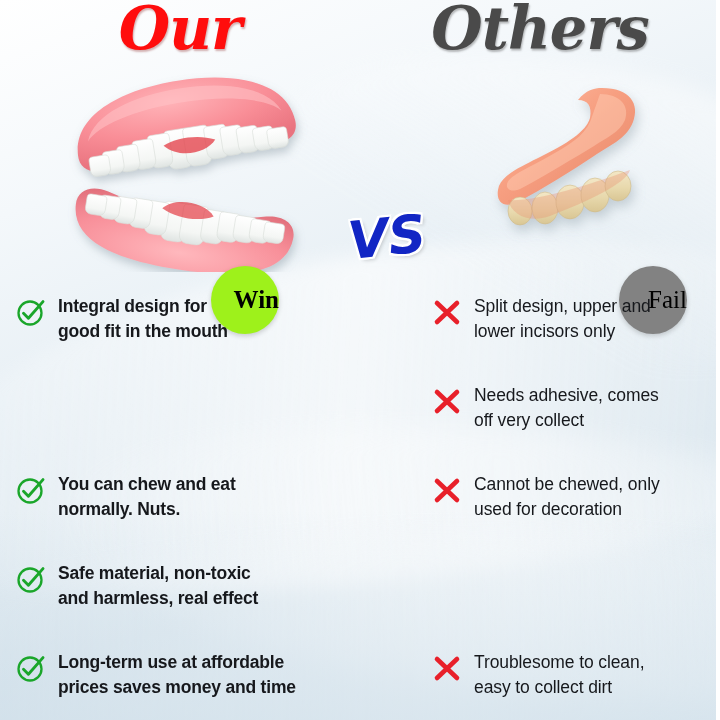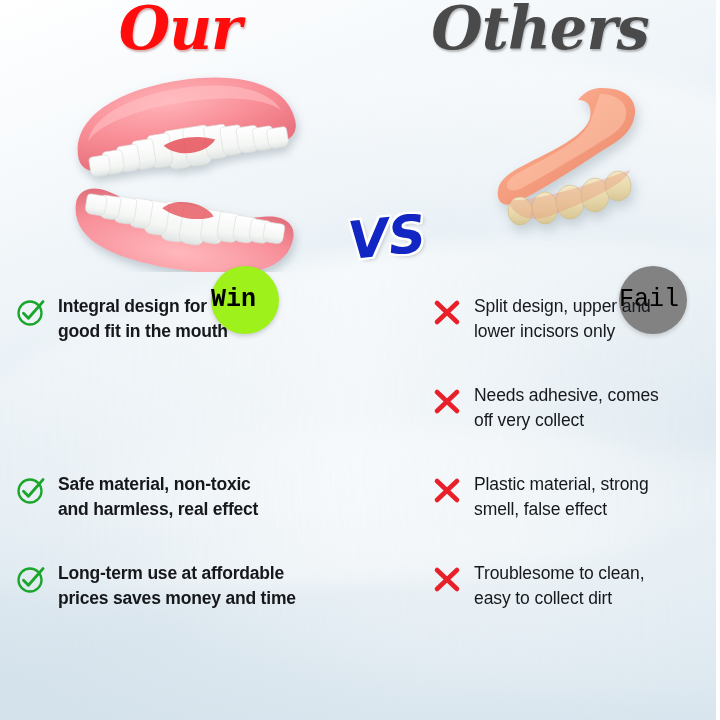--- a/index.html
+++ b/index.html
@@ -123,22 +123,22 @@
     text-shadow:
       2px 0 0 #fff, -2px 0 0 #fff, 0 2px 0 #fff, 0 -2px 0 #fff,
       2px 2px 0 #fff, -2px 2px 0 #fff, 2px -2px 0 #fff, -2px -2px 0 #fff,
       3px 3px 4px rgba(0,0,0,.18);
   }
 
   
   .badge {
     position: absolute;
     border-radius: 50%;
-    text-align: left;
-    font-family: Liberation Mono, monospace;
+    text-align: right;
+    font-family: Liberation Serif, serif;
   }
   #badge-win {
     left: 211px; top: 204px;
     width: 68px; height: 68px;
     background: #9ef11b;
     color: #000;
     font-size: 25px;
     font-weight: bold;
     line-height: 68px;
     box-shadow: 0 2px 5px rgba(0,0,0,.18);
@@ -356,61 +356,73 @@
           <svg viewBox="0 0 30 30">
             <path d="M5 6 L25 25" stroke="#e8202a" stroke-width="4.6" stroke-linecap="round"></path>
             <path d="M25 6 L5 25" stroke="#e8202a" stroke-width="4.6" stroke-linecap="round"></path>
           </svg>
         </span>
         <span class="feature-text">Needs adhesive, comes
 off very collect</span>
       </div>
     </div>
 
-
     <div class="compare-row">
       <div class="cell cell-pro">
         <span class="icon-wrap">
           <svg viewBox="0 0 30 30">
             <circle cx="14" cy="16" r="11.5" fill="none" stroke="#1aa62a" stroke-width="2.3"></circle>
             <path d="M7.5 16.3 L12.4 21.2 L27 4.6" fill="none" stroke="#1aa62a" stroke-width="2.9" stroke-linecap="round" stroke-linejoin="round"></path>
           </svg>
         </span>
+        <span class="feature-text">You can chew and eat
+normally. Nuts.</span>
+      </div>
+      <div class="cell cell-con">
+        <span class="icon-wrap">
+          <svg viewBox="0 0 30 30">
+            <path d="M5 6 L25 25" stroke="#e8202a" stroke-width="4.6" stroke-linecap="round"></path>
+            <path d="M25 6 L5 25" stroke="#e8202a" stroke-width="4.6" stroke-linecap="round"></path>
+          </svg>
+        </span>
+        <span class="feature-text">Cannot be chewed, only
+used for decoration</span>
+      </div>
+    </div>
+
+    <div class="compare-row">
+      <div class="cell cell-pro">
+        <span class="icon-wrap">
+          <svg viewBox="0 0 30 30">
+            <circle cx="14" cy="16" r="11.5" fill="none" stroke="#1aa62a" stroke-width="2.3"></circle>
+            <path d="M7.5 16.3 L12.4 21.2 L27 4.6" fill="none" stroke="#1aa62a" stroke-width="2.9" stroke-linecap="round" stroke-linejoin="round"></path>
+          </svg>
+        </span>
         <span class="feature-text">Safe material, non-toxic
 and harmless, real effect</span>
       </div>
+    </div>
+
+    <div class="compare-row">
+      <div class="cell cell-pro">
+        <span class="icon-wrap">
+          <svg viewBox="0 0 30 30">
+            <circle cx="14" cy="16" r="11.5" fill="none" stroke="#1aa62a" stroke-width="2.3"></circle>
+            <path d="M7.5 16.3 L12.4 21.2 L27 4.6" fill="none" stroke="#1aa62a" stroke-width="2.9" stroke-linecap="round" stroke-linejoin="round"></path>
+          </svg>
+        </span>
+        <span class="feature-text">Long-term use at affordable
+prices saves money and time</span>
+      </div>
       <div class="cell cell-con">
         <span class="icon-wrap">
           <svg viewBox="0 0 30 30">
             <path d="M5 6 L25 25" stroke="#e8202a" stroke-width="4.6" stroke-linecap="round"></path>
             <path d="M25 6 L5 25" stroke="#e8202a" stroke-width="4.6" stroke-linecap="round"></path>
           </svg>
         </span>
-        <span class="feature-text">Plastic material, strong
-smell, false effect</span>
-      </div>
-    </div>
-
-    <div class="compare-row">
-      <div class="cell cell-pro">
-        <span class="icon-wrap">
-          <svg viewBox="0 0 30 30">
-            <circle cx="14" cy="16" r="11.5" fill="none" stroke="#1aa62a" stroke-width="2.3"></circle>
-            <path d="M7.5 16.3 L12.4 21.2 L27 4.6" fill="none" stroke="#1aa62a" stroke-width="2.9" stroke-linecap="round" stroke-linejoin="round"></path>
-          </svg>
-        </span>
-        <span class="feature-text">Long-term use at affordable
-prices saves money and time</span>
-      </div>
-      <div class="cell cell-con">
-        <span class="icon-wrap">
-          <svg viewBox="0 0 30 30">
-            <path d="M5 6 L25 25" stroke="#e8202a" stroke-width="4.6" stroke-linecap="round"></path>
-            <path d="M25 6 L5 25" stroke="#e8202a" stroke-width="4.6" stroke-linecap="round"></path>
-          </svg>
-        </span>
         <span class="feature-text">Troublesome to clean,
 easy to collect dirt</span>
       </div>
     </div>
 
   </div>
 </div>
 
 </body></html>

